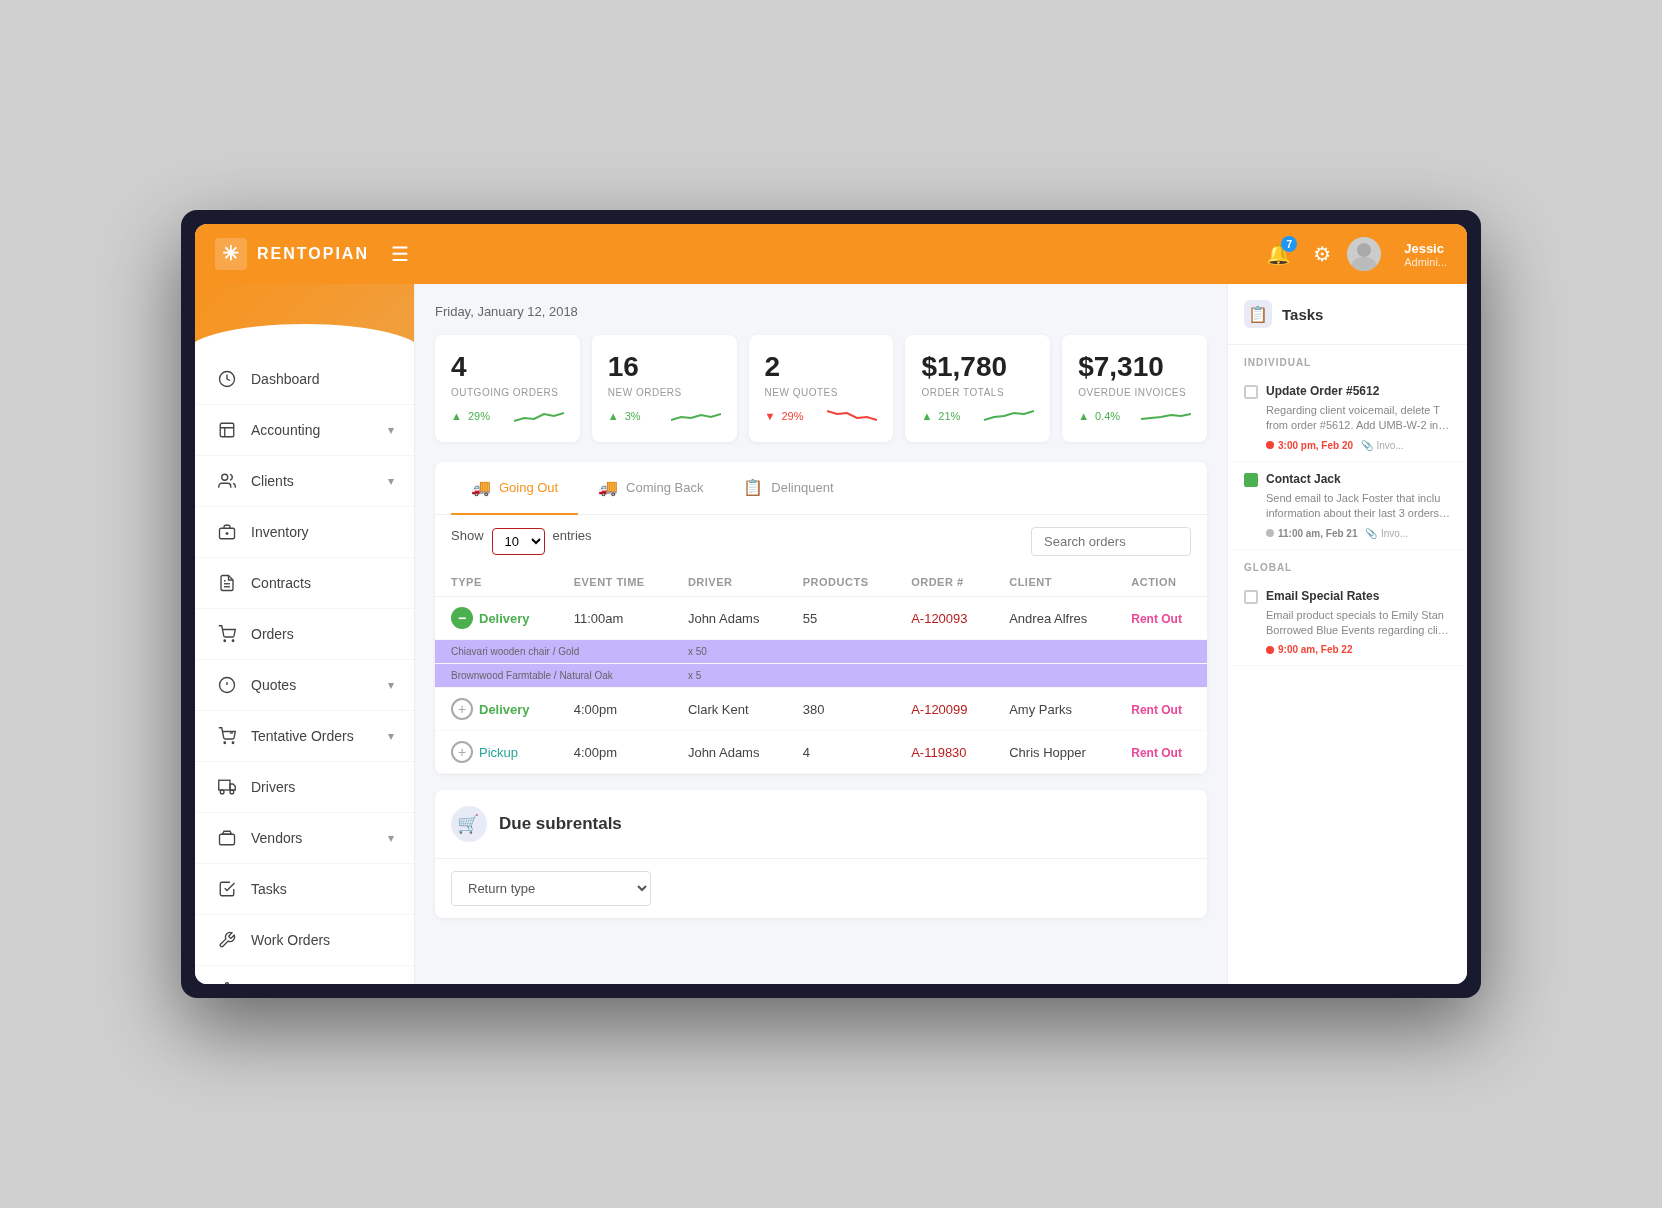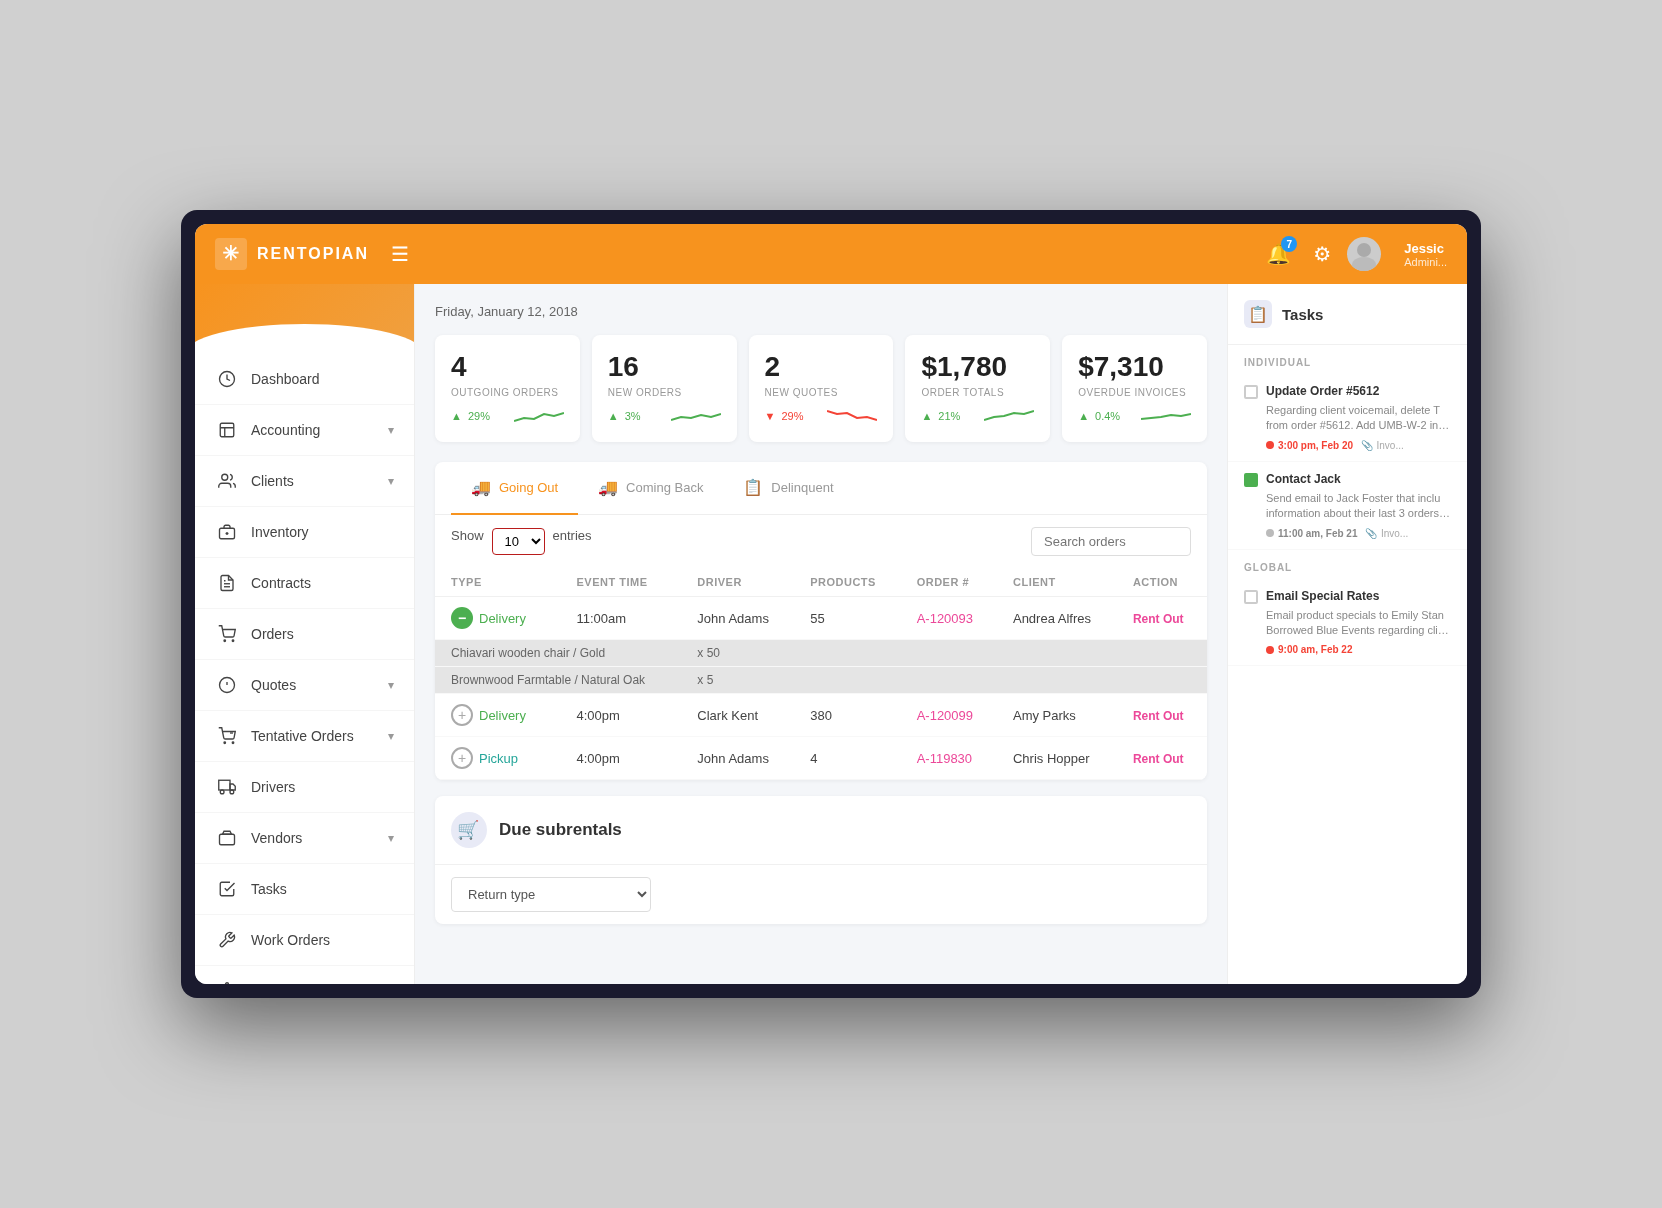--- a/index.html
+++ b/index.html
@@ -305,22 +305,22 @@
     }
     .orders-table td {
       padding: 10px 16px;
       border-bottom: 1px solid #f8f8f8;
       color: #444;
       font-size: 13px;
     }
     .orders-table tr.sub-row td {
       padding: 6px 16px;
       color: #666;
-      font-size: 12px;
-      background: #e5e5e5;
+      font-size: 10px;
+      background: #c4b5fd;
     }
     .delivery-badge {
       background: #4caf50;
       color: white;
       border-radius: 50%;
       width: 22px;
       height: 22px;
       display: inline-flex;
       align-items: center;
       justify-content: center;
@@ -337,23 +337,23 @@
       align-items: center;
       justify-content: center;
       font-size: 14px;
       color: #aaa;
       margin-right: 6px;
     }
     .type-cell {
       display: flex;
       align-items: center;
     }
-    .delivery-text { color: #4caf50; font-weight: 400; }
+    .delivery-text { color: #4caf50; font-weight: 700; }
     .pickup-text { color: #26a69a; font-weight: 500; }
-    .order-link { color: #ec4899; font-weight: 500; }
+    .order-link { color: #b91c1c; font-weight: 500; }
     .rent-out-btn {
       color: #ec4899;
       font-weight: 600;
       font-size: 12px;
       cursor: pointer;
     }
 
     
     .subrentals-panel {
       background: white;

